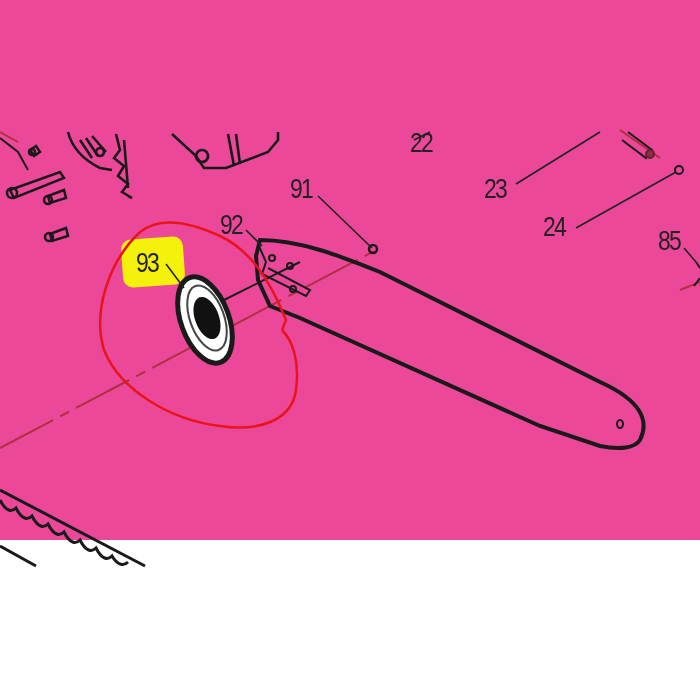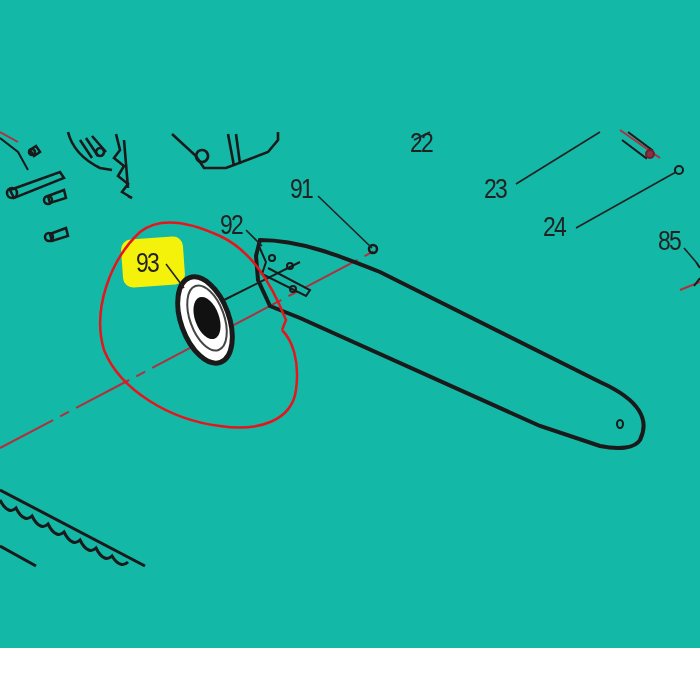--- a/index.html
+++ b/index.html
@@ -1,17 +1,17 @@
 <!DOCTYPE html>
 <html><head>
   <meta charset="utf-8">
   <style>
     html, body { margin: 0; padding: 0; background: #ffffff; }
     body { width: 700px; height: 700px; overflow: hidden; position: relative; }
-    .canvas { position: absolute; left: 0; top: 0; width: 700px; height: 648px; background: #14b8a6; }
+    .canvas { position: absolute; left: 0; top: 0; width: 700px; height: 540px; background: #ec4899; }
     svg { position: absolute; left: 0; top: 0; }
     .label {
       position: absolute;
       font-family: "Liberation Sans", sans-serif;
       font-size: 27px;
       color: #222;
       letter-spacing: -2px;
       transform: scaleX(0.85);
       transform-origin: left top;
       line-height: 1;

